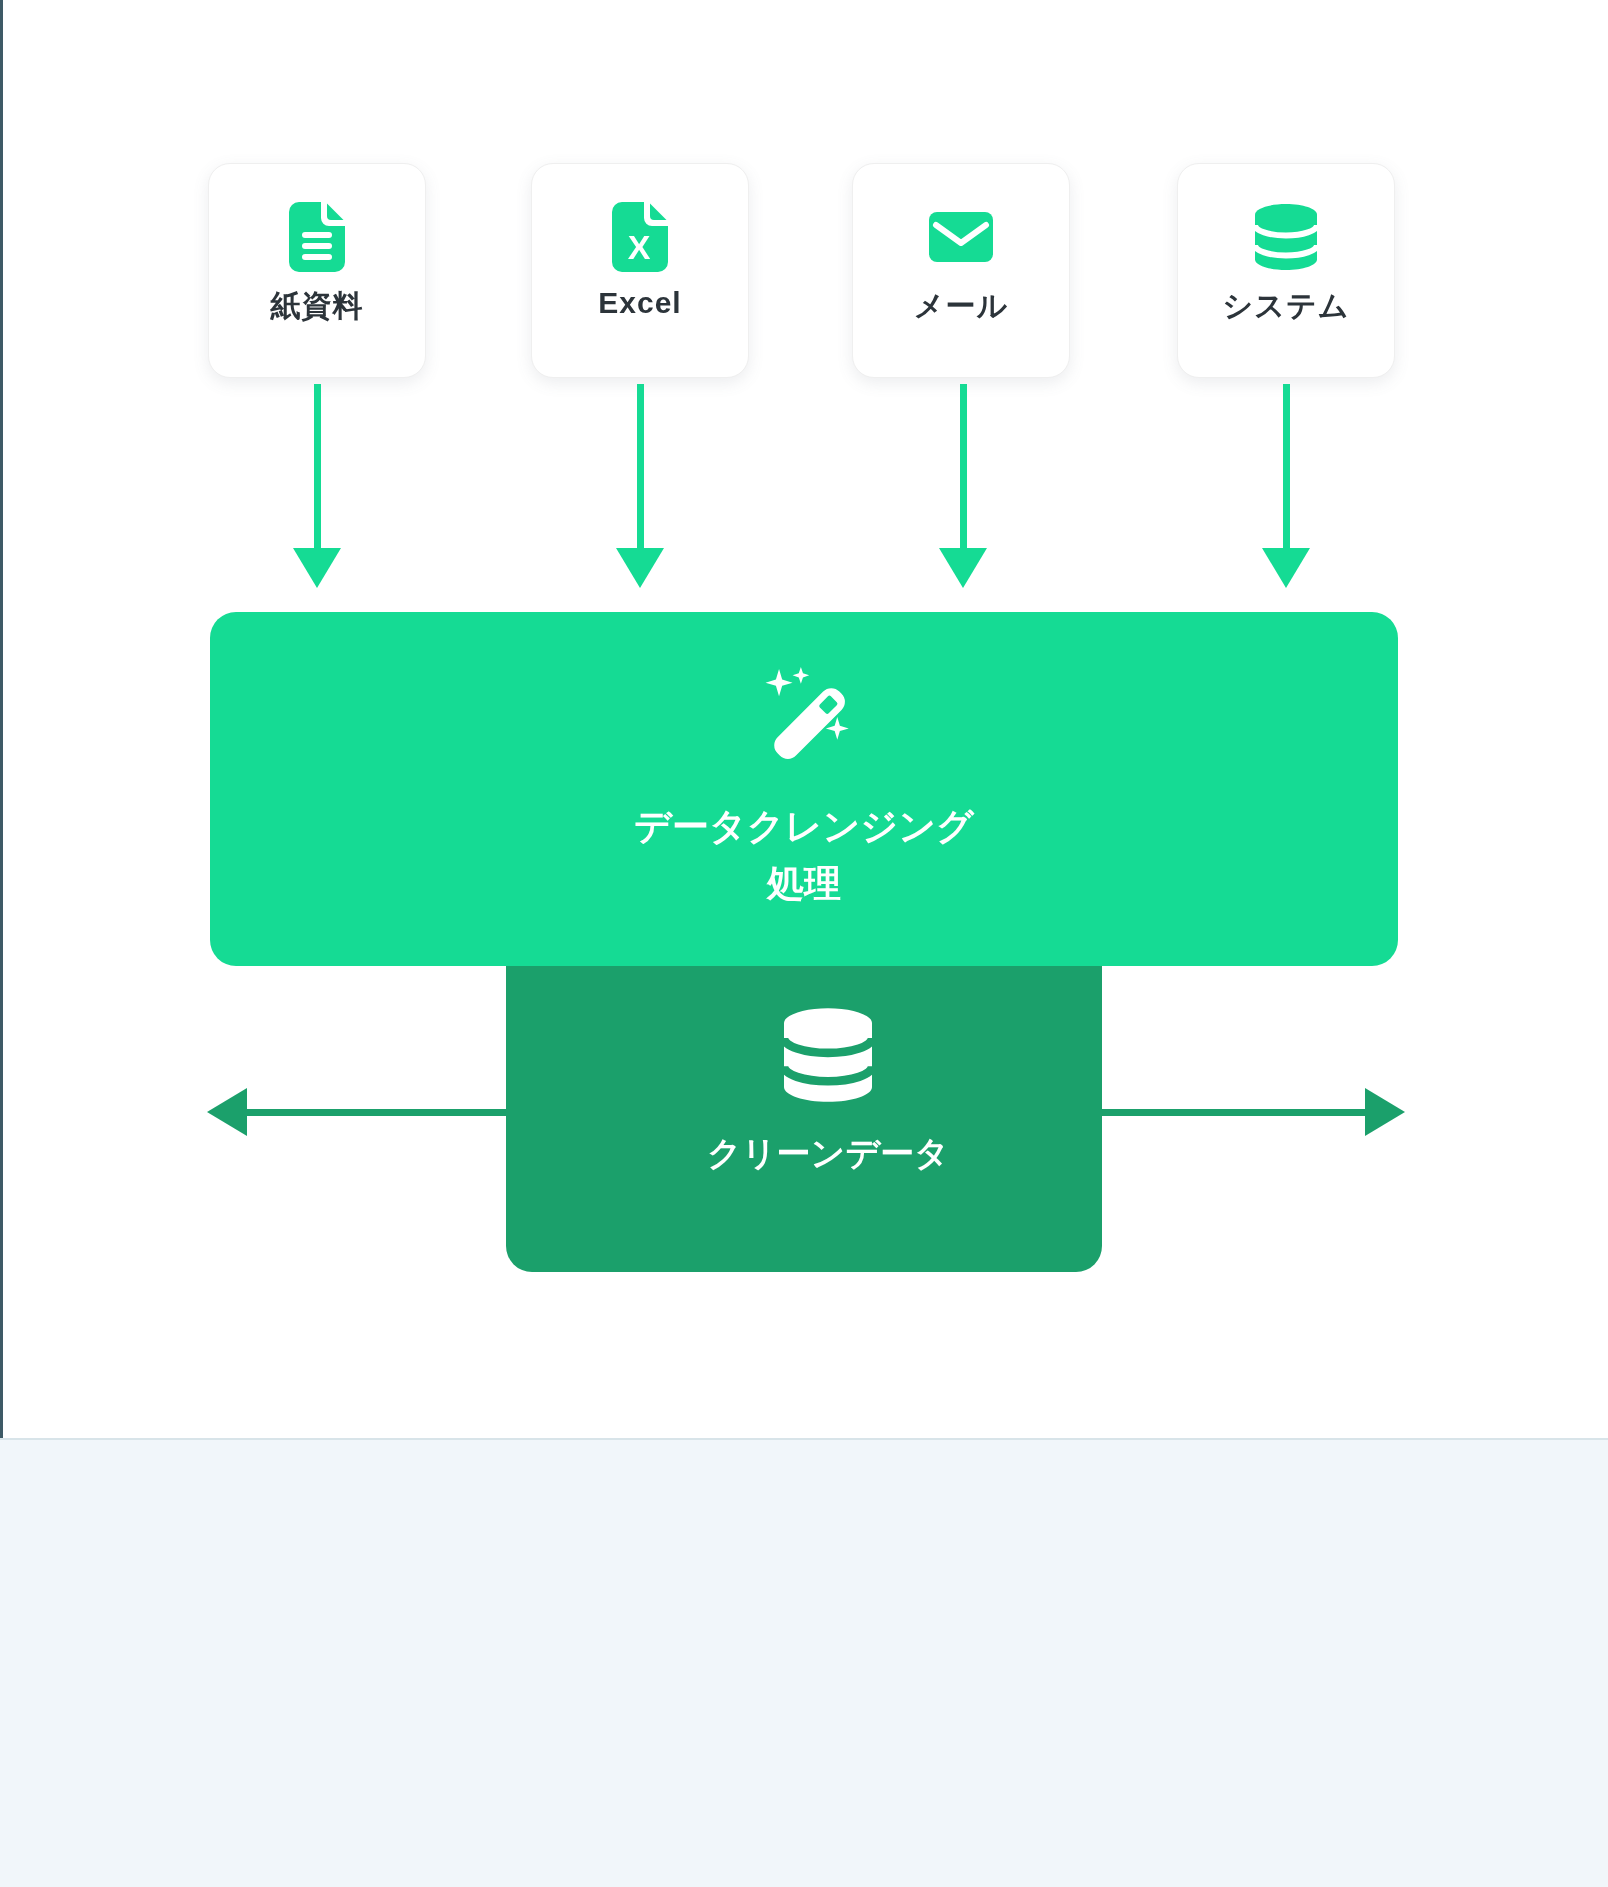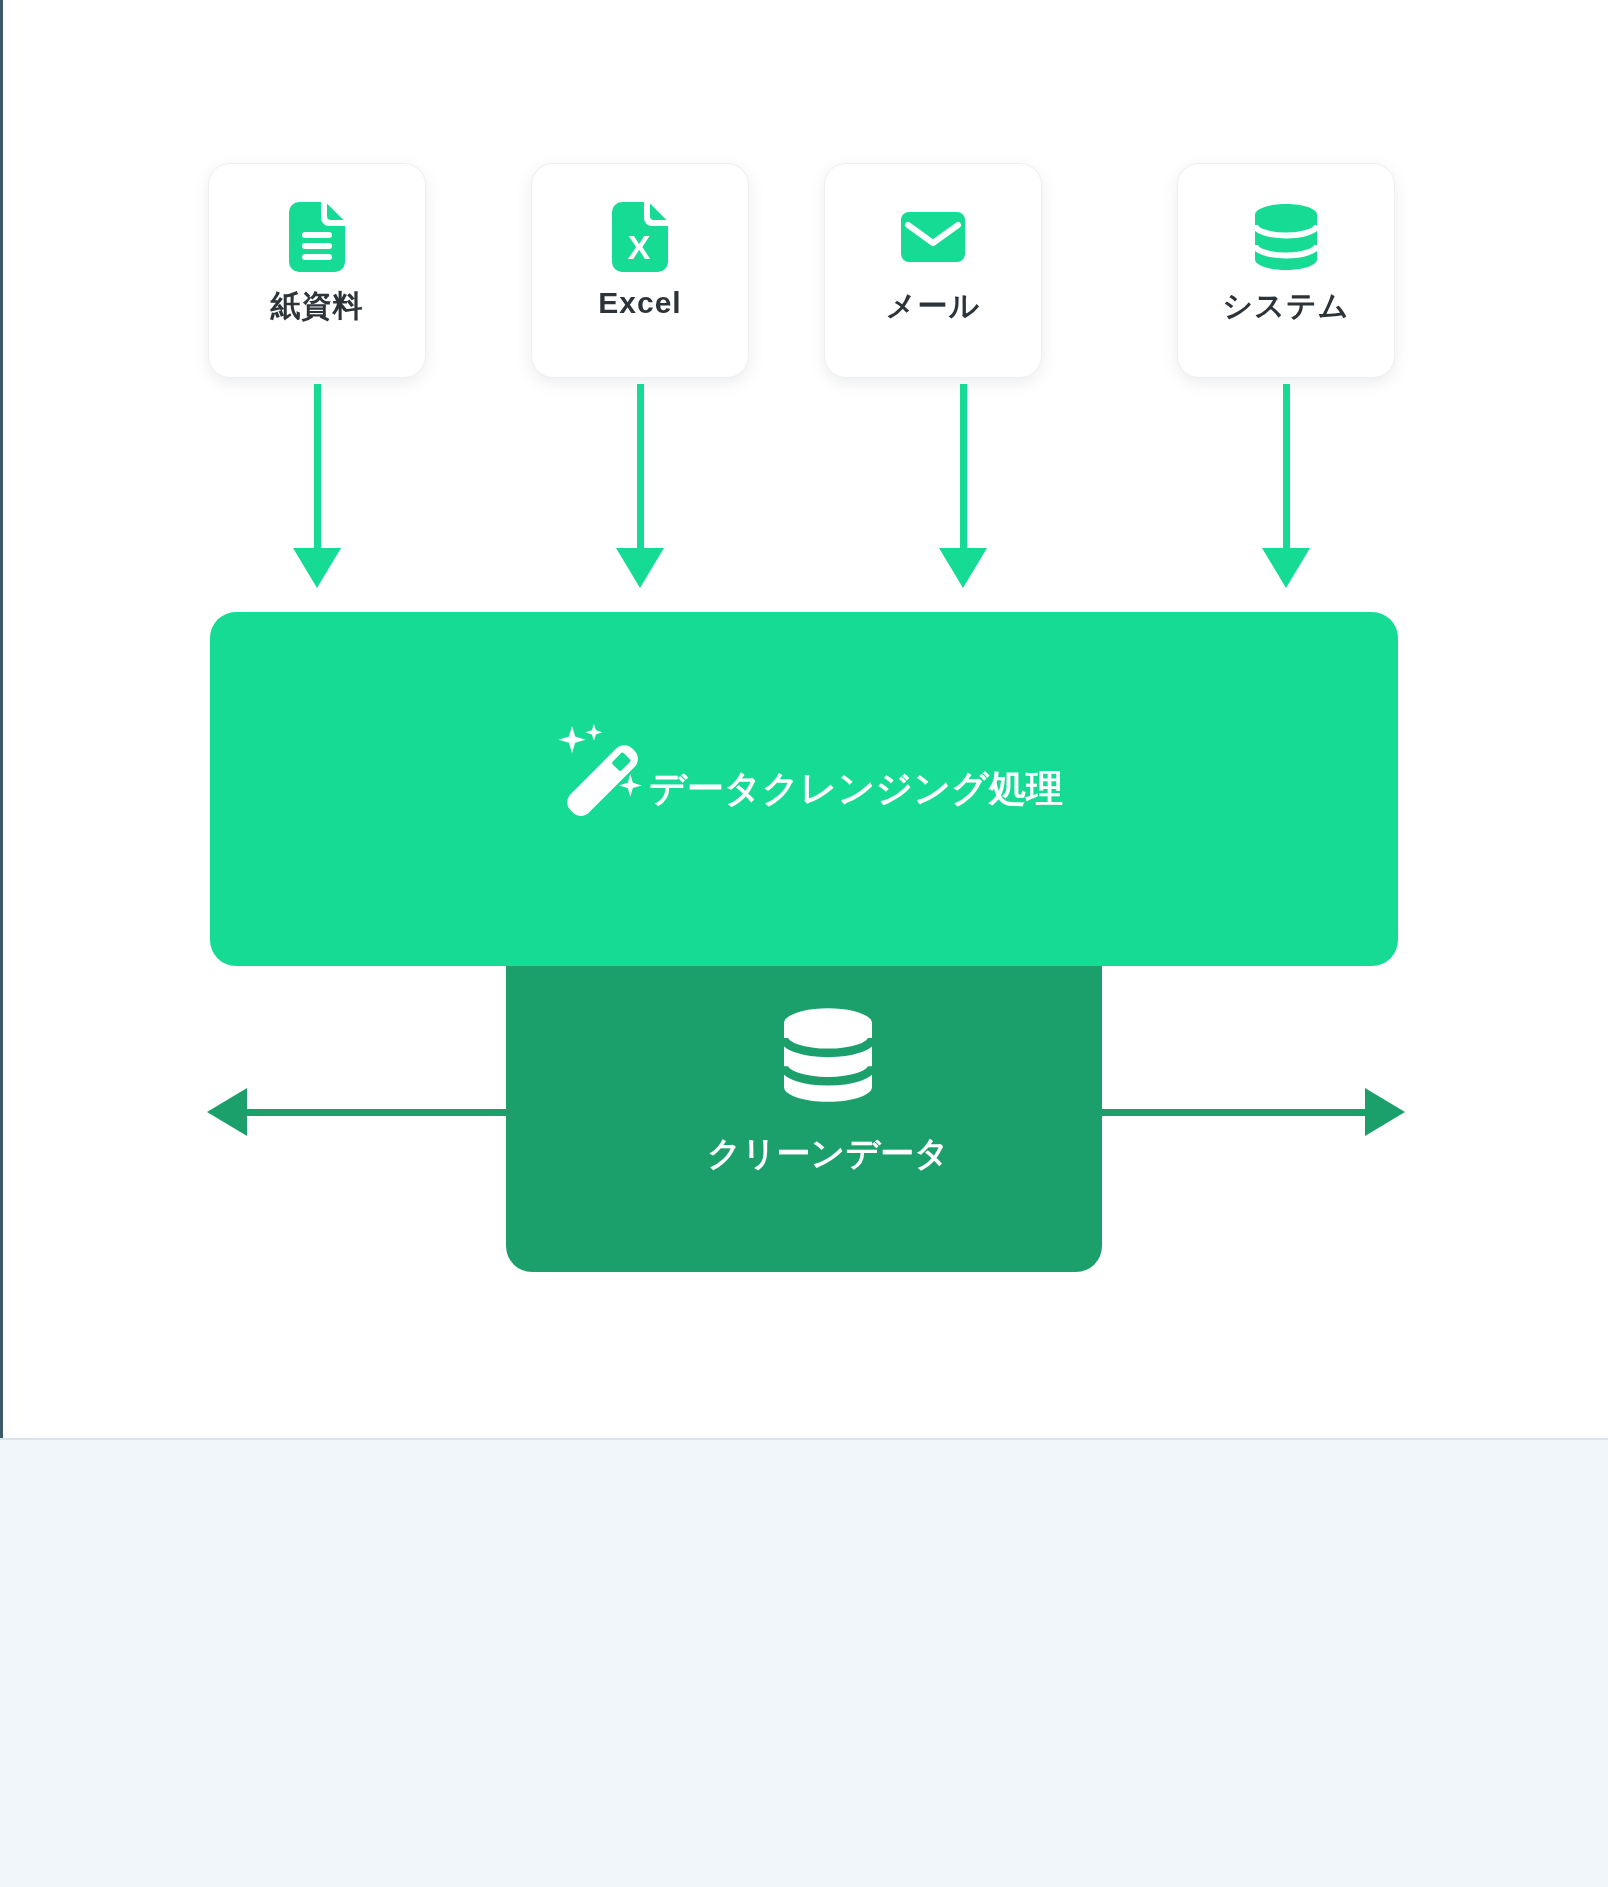--- a/index.html
+++ b/index.html
@@ -28,21 +28,21 @@
 
   
   .v-arrow{position:absolute;top:384px;width:48px;display:flex;flex-direction:column;align-items:center;}
   .v-stem{width:7px;height:164px;background:var(--accent);}
   .v-head{width:0;height:0;border-left:24px solid transparent;border-right:24px solid transparent;border-top:40px solid var(--accent);}
 
   
   .process-box{
     position:absolute;left:210px;top:612px;width:1188px;height:354px;z-index:2;
     background:var(--accent);border-radius:26px;color:#fff;
-    display:flex;flex-direction:row;align-items:center;justify-content:center;text-align:center;
+    display:flex;flex-direction:column;align-items:center;justify-content:center;text-align:center;
   }
   .process-box .box-icon{margin-bottom:28px;}
   .box-line{font-size:37px;font-weight:700;line-height:1.55;}
 
   
   .output-box{
     position:absolute;left:506px;top:938px;width:596px;height:334px;z-index:1;box-sizing:border-box;
     background:var(--accent-dark);border-radius:26px;color:#fff;
     display:flex;flex-direction:column;align-items:center;padding-top:70px;text-align:center;padding-left:48px;
   }
@@ -92,21 +92,21 @@
     <div class="card-icon-wrap">
       <svg width="56" height="70" viewBox="0 0 56 70">
         <path class="f-accent" d="M10 0H32v16a8 8 0 0 0 8 8h16v36a10 10 0 0 1-10 10H10A10 10 0 0 1 0 60V10A10 10 0 0 1 10 0Z"></path>
         <path class="f-accent" d="M38 1.5 54.5 18H42a4 4 0 0 1-4-4Z"></path>
         <text x="27" y="57" text-anchor="middle" font-size="34" font-weight="bold" fill="#fff" font-family="Liberation Sans, DejaVu Sans, sans-serif">X</text>
       </svg>
     </div>
     <div class="card-label">Excel</div>
   </div>
 
-  <div class="card" style="left:824px">
+  <div class="card" style="left:852px">
     <div class="card-icon-wrap">
       <svg width="64" height="50" viewBox="0 0 64 50">
         <rect class="f-accent" width="64" height="50" rx="8"></rect>
         <path class="s-white" d="M7 13 32 31 57 13" stroke-width="6" stroke-linecap="round" stroke-linejoin="round"></path>
       </svg>
     </div>
     <div class="card-label">メール</div>
   </div>
 
   <div class="card" style="left:1177px">

